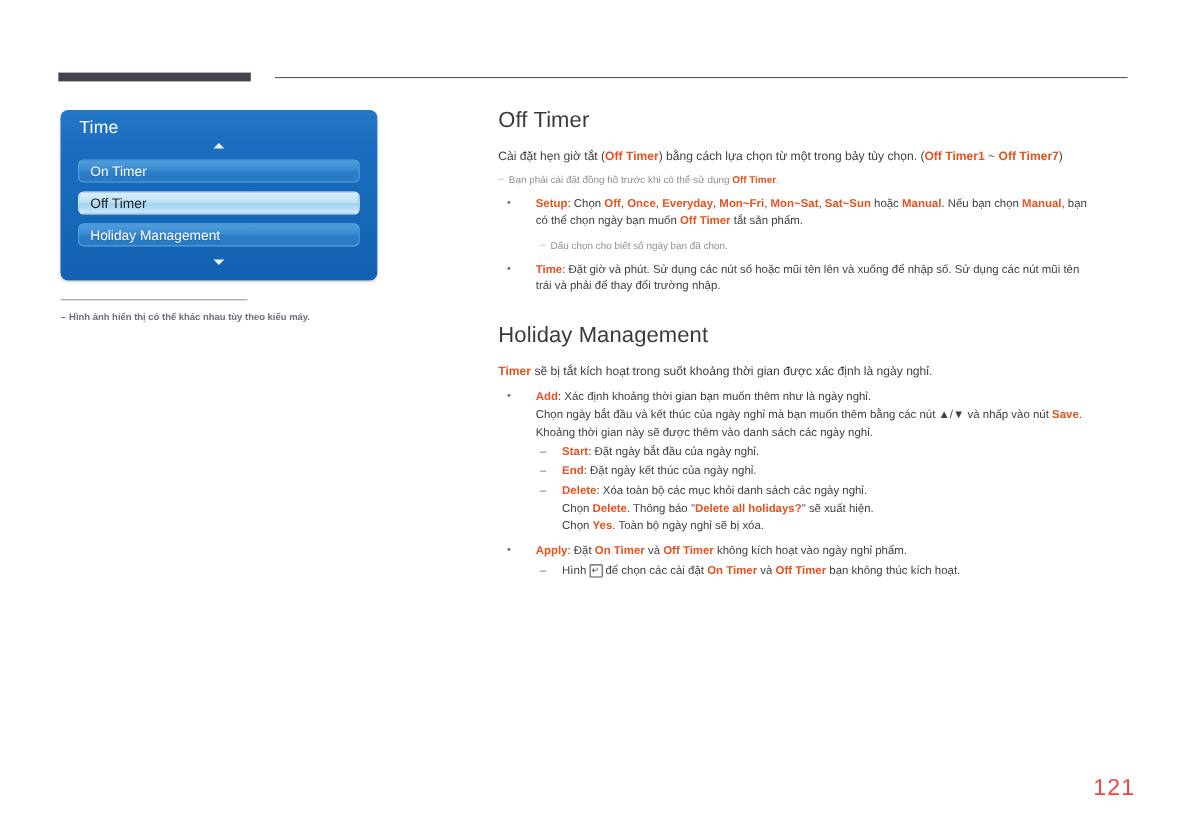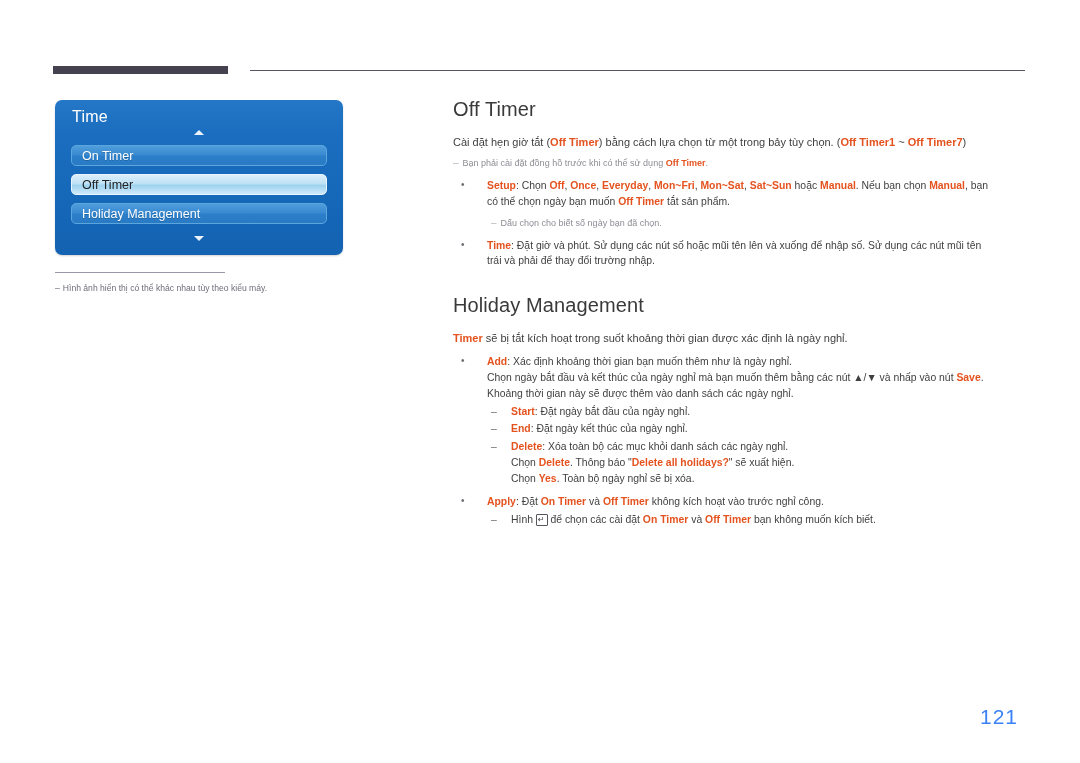--- a/index.html
+++ b/index.html
@@ -108,20 +108,21 @@
     border: 1px solid #eaf6fd;
     color: #222222;
     text-shadow: none;
   }
 
   .osd-note {
     position: absolute;
     left: 55px;
     top: 272px;
     width: 300px;
+    font-weight: bold;
   }
   .osd-note .note-rule {
     width: 170px;
     height: 1px;
     background: #9a98a6;
     margin-bottom: 9px;
   }
   .osd-note .note-text {
     font-size: 8.6px;
     color: #6f6d7a;
@@ -237,24 +238,24 @@
     padding: 0 2px 0 1px;
     font-size: 8px;
     line-height: 10px;
     vertical-align: 1px;
     color: #3f3f3f;
   }
 
   
   .page-number {
     position: absolute;
-    right: 62px;
+    right: 48px;
     top: 705px;
     font-size: 21px;
-    color: #3b82f6;
+    color: #ef4444;
     letter-spacing: 1px;
   }
 </style>
 </head>
 <body>
 
 <div class="page">
 
   <div class="header-rule">
     <div class="tab-bar"></div>
@@ -327,24 +328,24 @@
         <ul class="subbullets">
           <li><span class="kw">Start</span><span>: Đặt ngày bắt đầu của ngày nghỉ.</span></li>
           <li><span class="kw">End</span><span>: Đặt ngày kết thúc của ngày nghỉ.</span></li>
           <li><span class="kw">Delete</span><span>: Xóa toàn bộ các mục khỏi danh sách các ngày nghỉ.</span>
             <span class="cont-line"><span>Chọn </span><span class="kw">Delete</span><span>. Thông báo "</span><span class="kw">Delete all holidays?</span><span>" sẽ xuất hiện.</span></span>
             <span class="cont-line"><span>Chọn </span><span class="kw">Yes</span><span>. Toàn bộ ngày nghỉ sẽ bị xóa.</span></span>
           </li>
         </ul>
       </li>
 
-      <li><span class="kw">Apply</span><span>: Đặt </span><span class="kw">On Timer</span><span> và </span><span class="kw">Off Timer</span><span> không kích hoạt vào trước nghỉ công.</span>
+      <li><span class="kw">Apply</span><span>: Đặt </span><span class="kw">On Timer</span><span> và </span><span class="kw">Off Timer</span><span> không kích hoạt vào ngày nghỉ phẩm.</span>
 
         <ul class="subbullets">
-          <li><span>Hình </span><span class="enter-key">↵</span><span> để chọn các cài đặt </span><span class="kw">On Timer</span><span> và </span><span class="kw">Off Timer</span><span> bạn không muốn kích biết.</span></li>
+          <li><span>Hình </span><span class="enter-key">↵</span><span> để chọn các cài đặt </span><span class="kw">On Timer</span><span> và </span><span class="kw">Off Timer</span><span> bạn không thúc kích hoạt.</span></li>
         </ul>
       </li>
     </ul>
 
   </div>
 
   <div class="page-number">121</div>
 
 </div>
 

